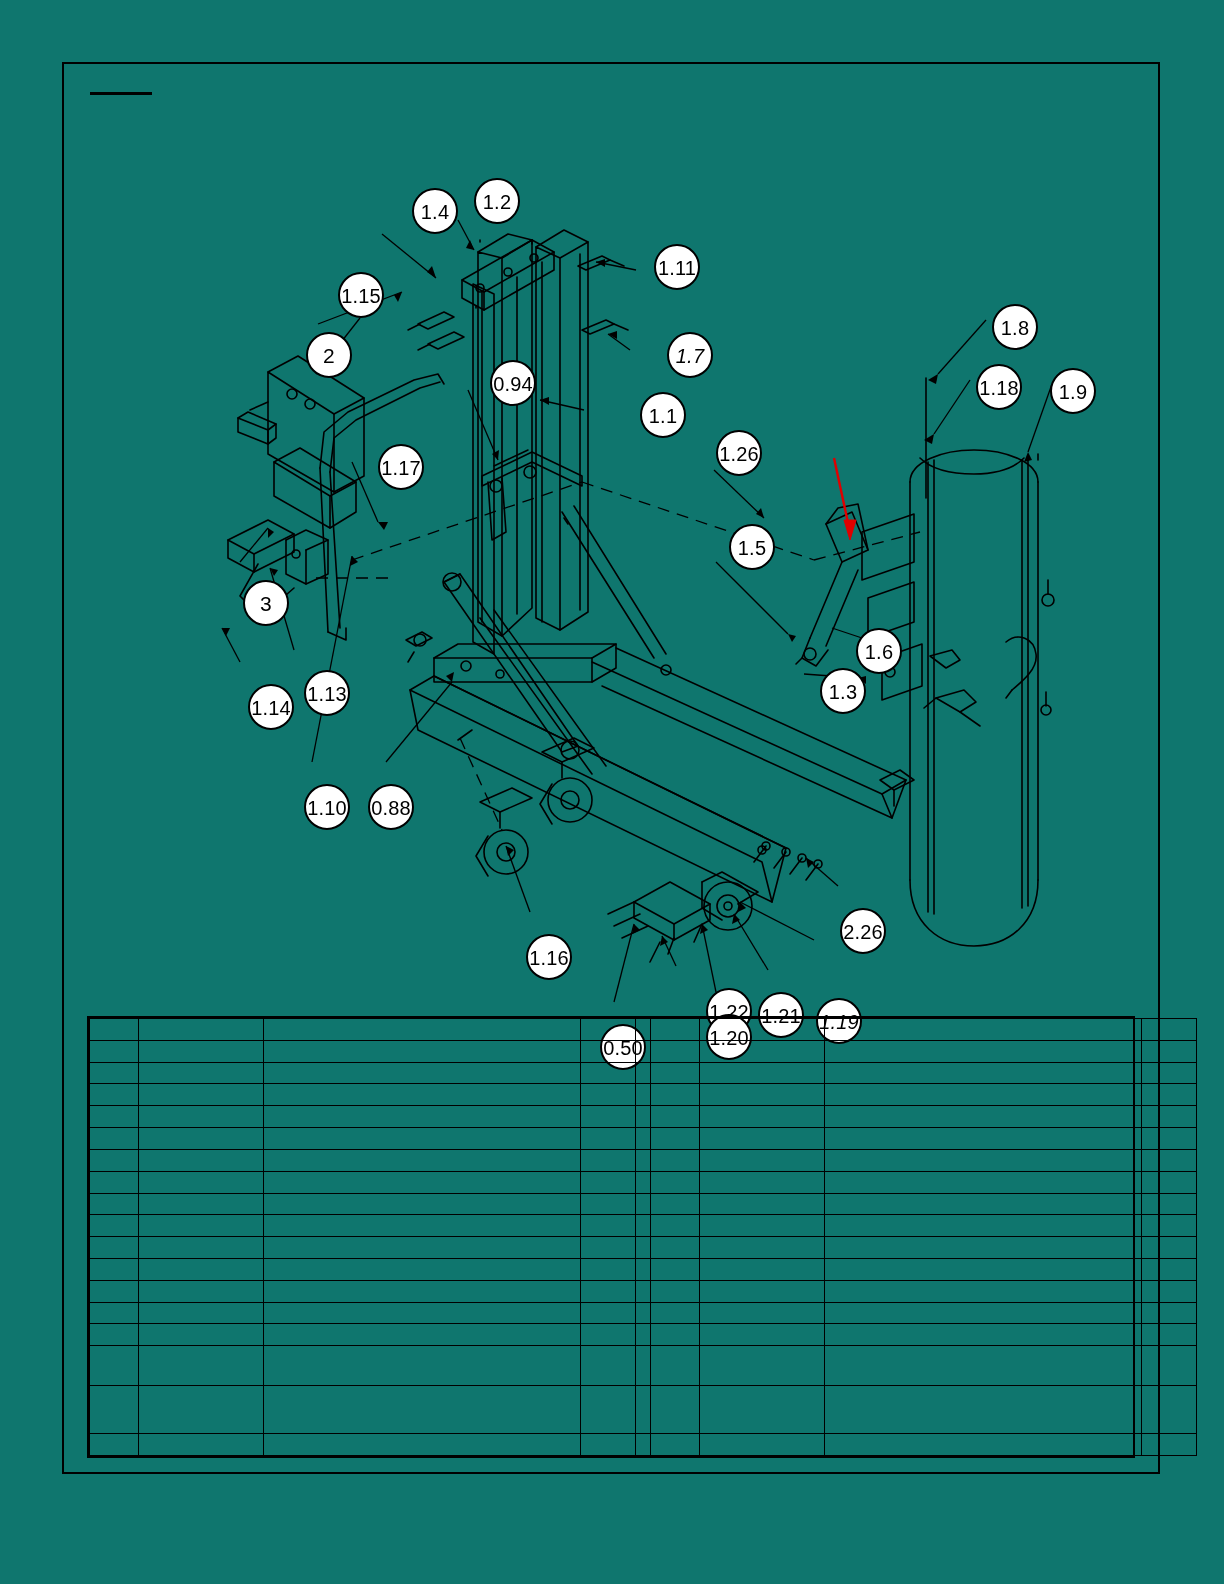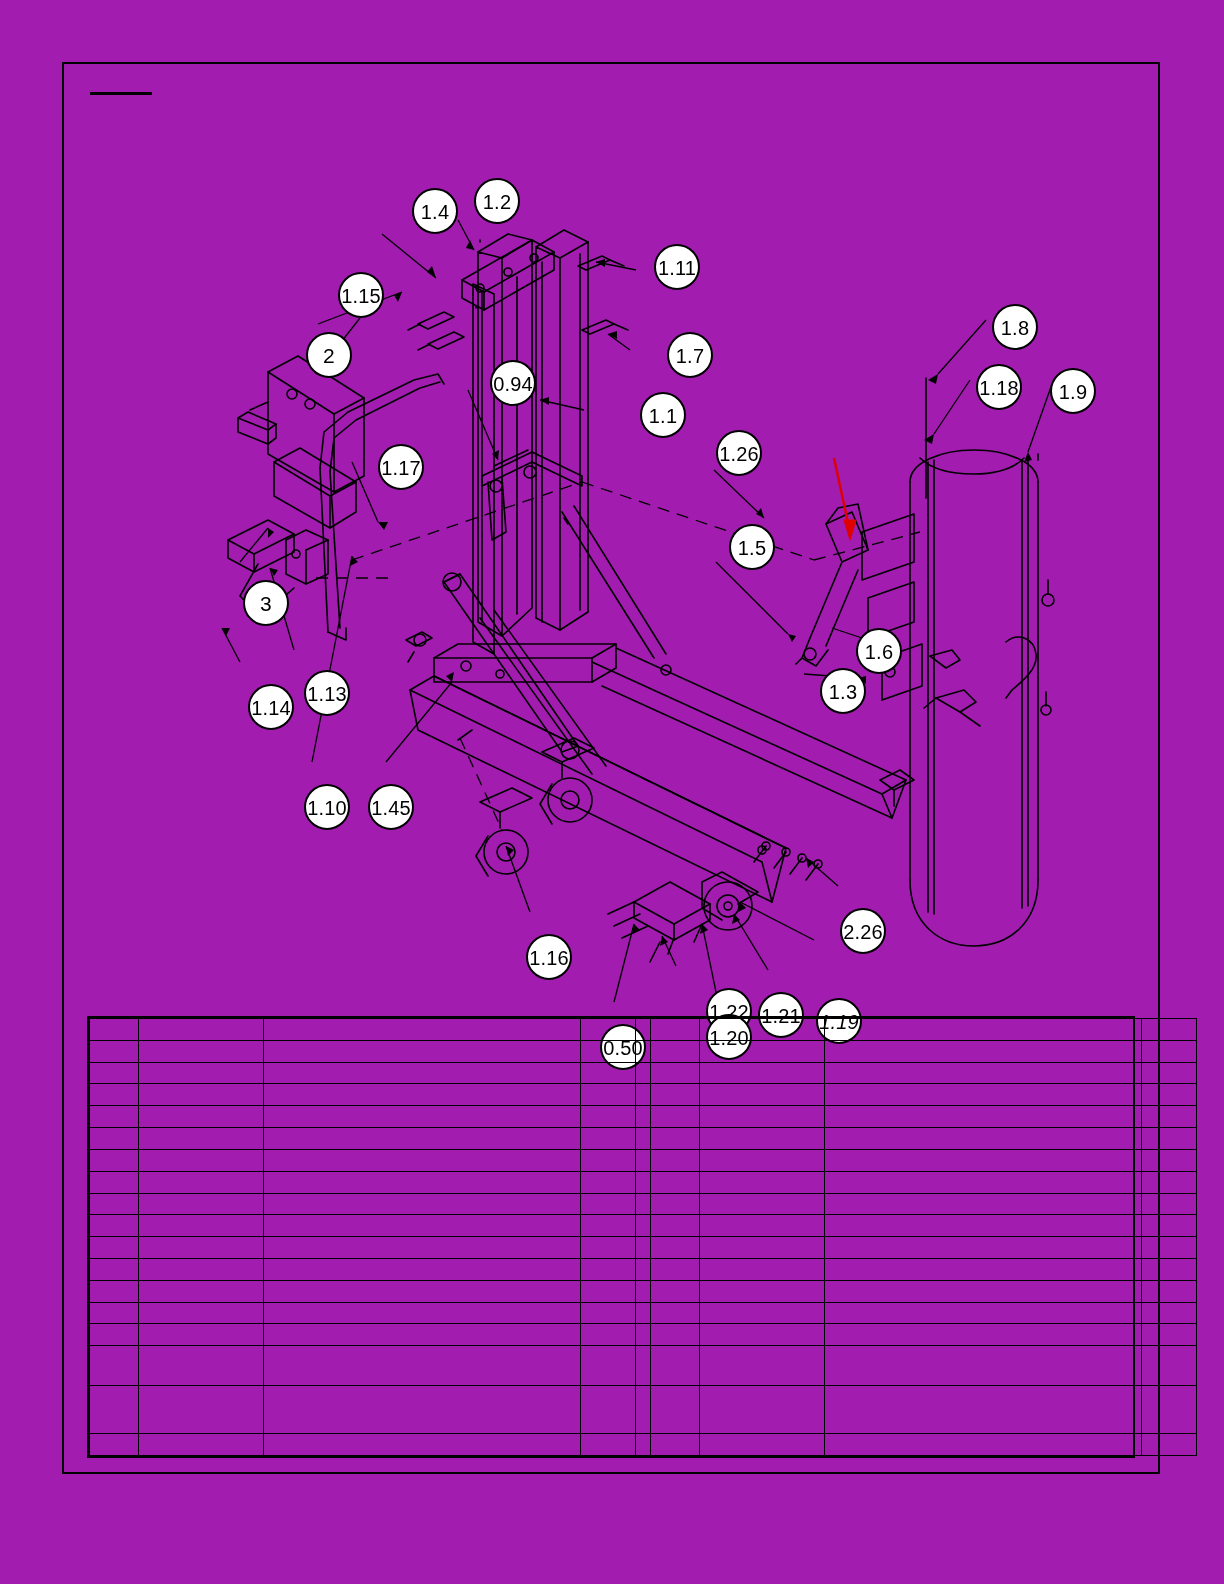--- a/index.html
+++ b/index.html
@@ -7,21 +7,21 @@
     padding: 0;
     background: #ffffff;
   }
   body {
     font-family: "Liberation Sans", sans-serif;
   }
   #page {
     position: relative;
     width: 1224px;
     height: 1584px;
-    background: #a21caf;
+    background: #0f766e;
     overflow: hidden;
   }
   #outer-frame {
     position: absolute;
     left: 62px;
     top: 62px;
     width: 1098px;
     height: 1412px;
     border: 2px solid #000000;
     box-sizing: border-box;
@@ -368,37 +368,37 @@
         <path d="M872 372 L870 382 L862 378 Z"></path>
         <path d="M966 390 L970 398 L962 400 Z"></path>
         <path d="M206 466 L212 470 L206 476 Z"></path>
       </g>
     </svg>
 
     <div class="balloon" style="left:350px; top:126px;">1.4</div>
     <div class="balloon" style="left:412px; top:116px;">1.2</div>
     <div class="balloon" style="left:592px; top:182px;">1.11</div>
     <div class="balloon" style="left:276px; top:210px;">1.15</div>
-    <div class="balloon" style="left:605px; top:270px;">1.7</div>
+    <div class="balloon" style="left:605px; top:270px;font-style:italic;">1.7</div>
     <div class="balloon" style="left:930px; top:242px;">1.8</div>
     <div class="balloon" style="left:914px; top:302px;">1.18</div>
     <div class="balloon" style="left:988px; top:306px;">1.9</div>
     <div class="balloon small-num" style="left:244px; top:270px;">2</div>
     <div class="balloon" style="left:428px; top:298px;">0.94</div>
     <div class="balloon" style="left:578px; top:330px;">1.1</div>
     <div class="balloon" style="left:654px; top:368px;">1.26</div>
     <div class="balloon" style="left:316px; top:382px;">1.17</div>
     <div class="balloon" style="left:667px; top:462px;">1.5</div>
     <div class="balloon small-num" style="left:181px; top:518px;">3</div>
     <div class="balloon" style="left:794px; top:566px;">1.6</div>
     <div class="balloon" style="left:758px; top:606px;">1.3</div>
     <div class="balloon" style="left:186px; top:622px;">1.14</div>
     <div class="balloon" style="left:242px; top:608px;">1.13</div>
     <div class="balloon" style="left:242px; top:722px;">1.10</div>
-    <div class="balloon" style="left:306px; top:722px;">1.45</div>
+    <div class="balloon" style="left:306px; top:722px;">0.88</div>
     <div class="balloon" style="left:778px; top:846px;">2.26</div>
     <div class="balloon" style="left:464px; top:872px;">1.16</div>
     <div class="balloon" style="left:754px; top:936px;font-style:italic;">1.19</div>
     <div class="balloon" style="left:602px; top:926px;margin-left:42px;">1.22</div>
     <div class="balloon" style="left:696px; top:930px;">1.21</div>
     <div class="balloon" style="left:644px; top:952px;">1.20</div>
     <div class="balloon" style="left:538px; top:962px;">0.50</div>
   </div>
 
   <div id="parts-table">

